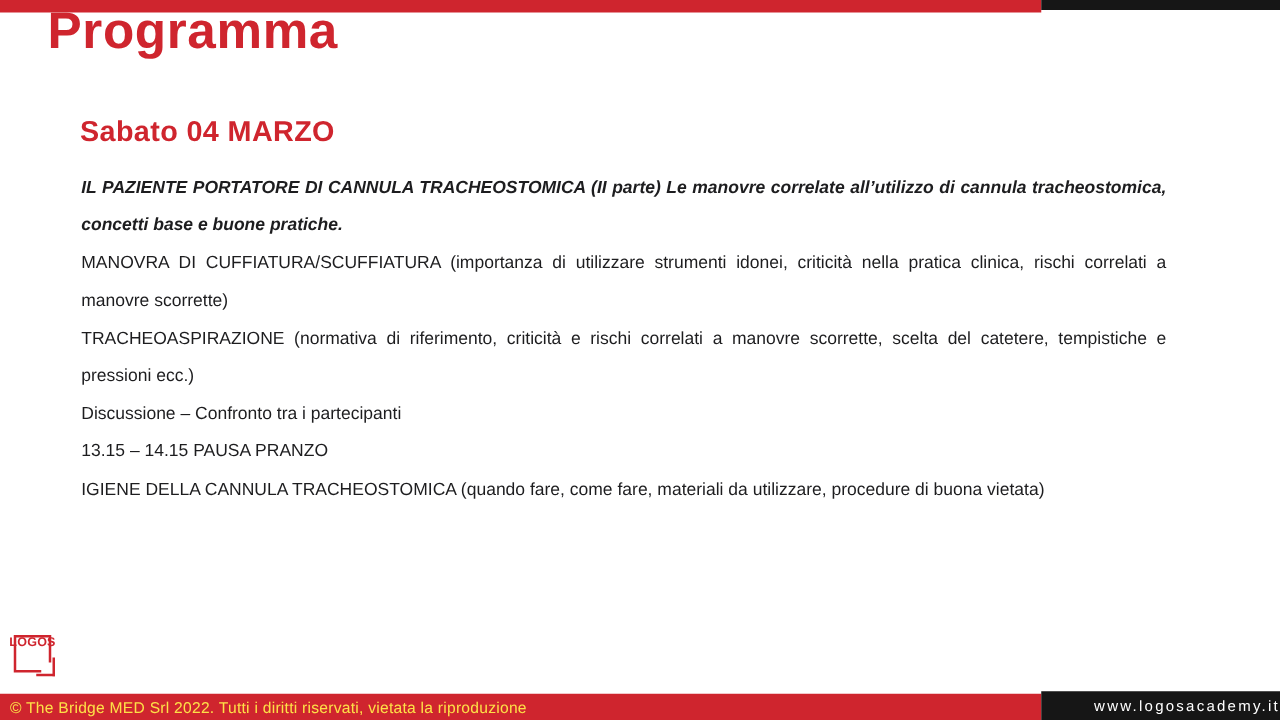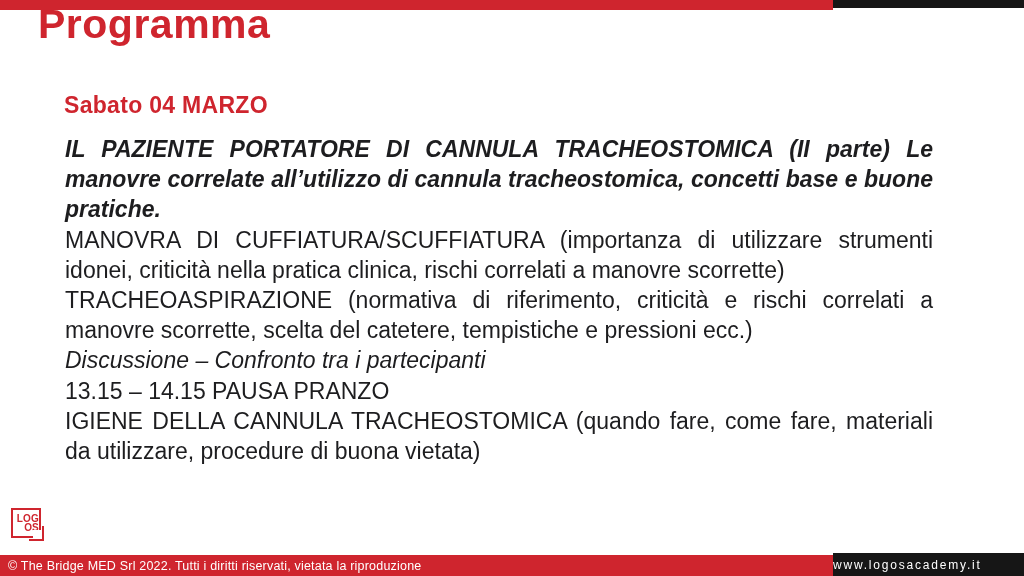--- a/index.html
+++ b/index.html
@@ -35,41 +35,41 @@
     position: absolute; left: 48px; top: 76px;
     font-size: 23px; font-weight: 700;
     letter-spacing: 0.3px;
     color: var(--accent);
   }
 
   
   .program-text {
     position: absolute; left: 65px; top: 134px;
     width: 868px;
-    font-size: 23px; line-height: 30.2px;
+    font-size: 14px; line-height: 30.2px;
     color: #1d1d1f;
     text-align: justify;
   }
   .program-text p { margin: 0; }
   .program-text p.bold-italic { font-weight: 700; font-style: italic; }
   .program-text p.bold        { font-weight: 400; }
-  .program-text p.italic      { font-style: italic; }
+  .program-text p.italic      { }
   .program-text p.regular     { font-weight: 400; }
 
   
   .logo {
     position: absolute; left: 11px; top: 508px;
     width: 38px; height: 38px;
   }
   .logo-frame {
     position: absolute; left: 0; top: 0;
     width: 26px; height: 26px;
     border: 2.5px solid var(--accent);
-    display: flex; flex-direction: column;
-    align-items: flex-end; justify-content: center;
+    display: flex; flex-direction: row;
+    align-items: flex-start; justify-content: center;
     color: var(--accent);
     font-size: 10px; font-weight: 700; line-height: 9px;
     letter-spacing: 0.2px;
   }
   .logo-corner-mask {
     position: absolute; left: 22px; top: 22px;
     width: 10px; height: 10px;
     background: #ffffff;
   }
   .logo-corner {
@@ -80,31 +80,31 @@
   }
 
   
   .footer-bar {
     position: absolute; left: 0; bottom: 0;
     width: 833px; height: 21px;
     background: var(--accent);
     display: flex; align-items: center;
   }
   .footer-copyright {
-    color: #ffffff;
+    color: #fde047;
     font-size: 12.5px;
     padding-left: 8px;
     letter-spacing: 0.2px;
     white-space: nowrap;
   }
   .footer-site {
     position: absolute; right: 0; bottom: 0;
     width: 191px; height: 23px;
     background: var(--dark);
-    display: flex; align-items: center; justify-content: flex-start;
+    display: flex; align-items: center; justify-content: flex-end;
   }
   .footer-site span {
     color: #ffffff;
     font-size: 12px;
     letter-spacing: 1.8px;
     white-space: nowrap;
   }
 </style>
 </head>
 <body style="--accent: #CF252E; --dark: #161616;">

